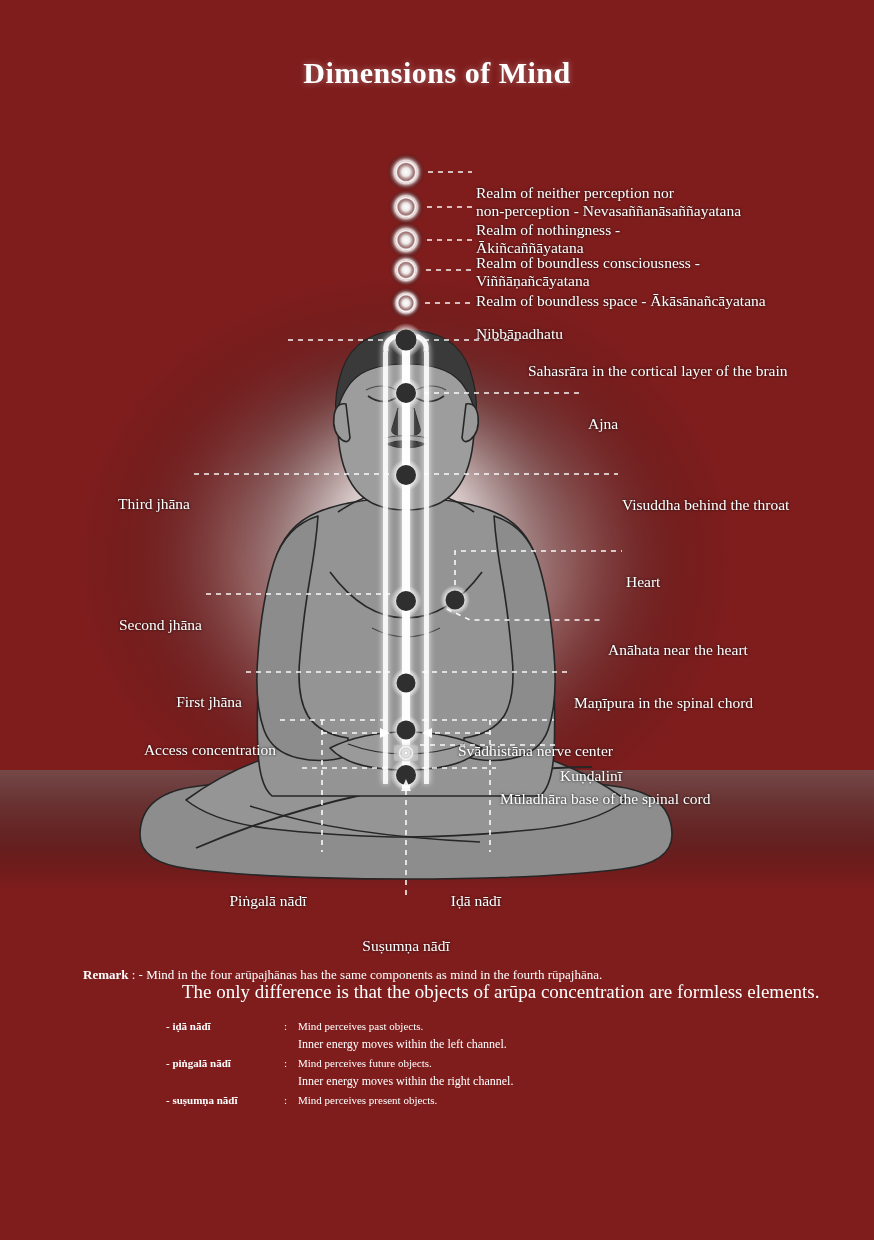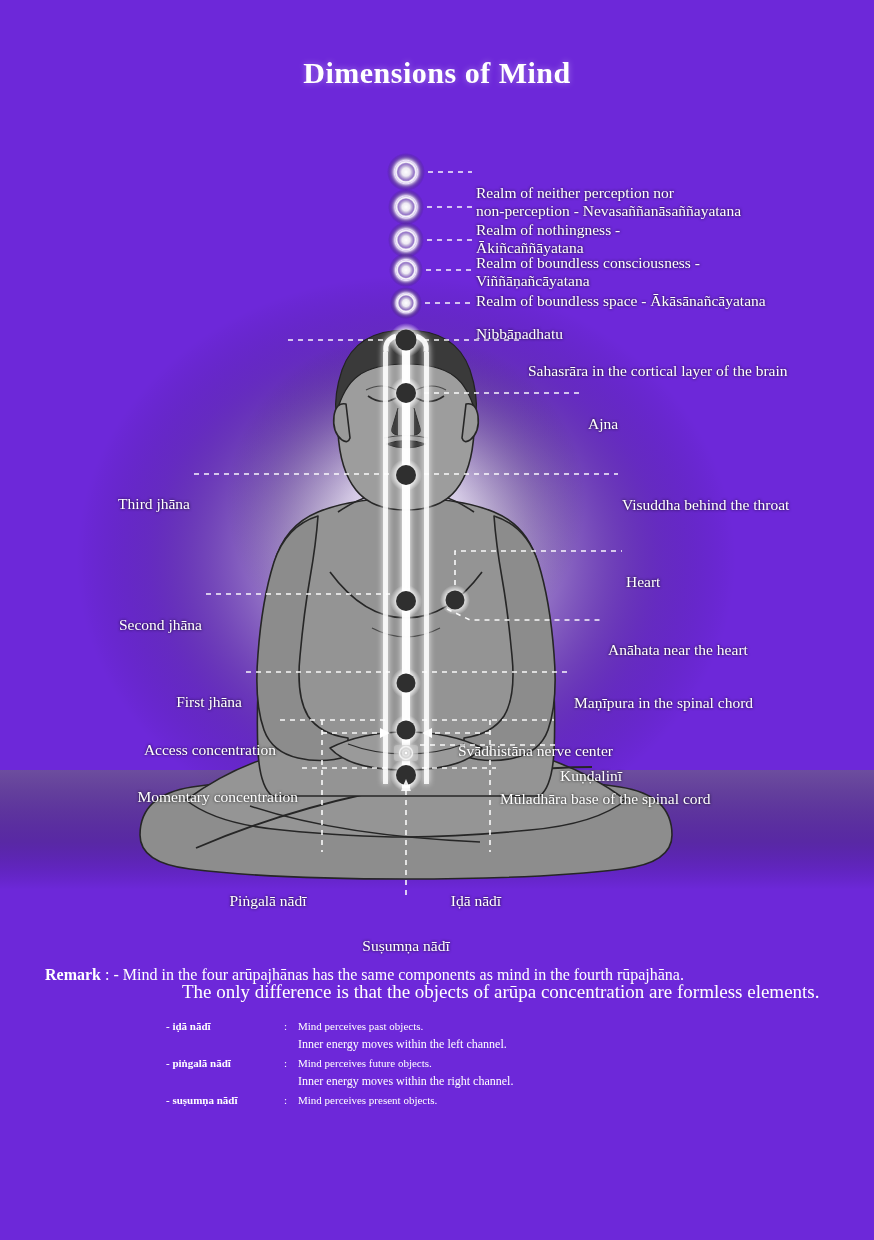--- a/index.html
+++ b/index.html
@@ -11,21 +11,21 @@
     width: 874px; height: 1240px;
     overflow: hidden;
     font-family: "Liberation Serif", "DejaVu Serif", serif;
     color: #ffffff;
     position: relative;
   }
   #stage {
     position: relative;
     width: 874px;
     height: 1240px;
-    background: #6d28d9;
+    background: #7f1d1d;
     overflow: hidden;
   }
 
   
   #title {
     position: absolute;
     top: 56px; left: 0; width: 874px;
     text-align: center;
     font-size: 30px;
     font-weight: bold;
@@ -58,23 +58,24 @@
 
   
   #footer {
     position: absolute;
     left: 0; top: 966px;
     width: 874px;
     color: #fff;
   }
   .remark-row {
     display: block;
-    font-size: 16px;
+    font-size: 13px;
     line-height: 17px;
     padding-left: 45px;
+    margin-left: 38px;
   }
   .remark-row .rk {
     font-weight: bold;
   }
   .remark-cont {
     display: block;
     font-size: 19px;
     line-height: 17px;
     padding-left: 182px;
   }
@@ -345,21 +346,20 @@
   <div class="lbl right" style="left:626px; top:542px; width:248px;">Heart</div>
   <div class="lbl right" style="left:574px; top:663px; width:300px;">Maṇīpura in the spinal chord</div>
   <div class="lbl right" style="left:458px; top:711px; width:416px;">Svādhistāna nerve center</div>
   <div class="lbl right" style="left:560px; top:736px; width:314px;">Kuṇḍalinī</div>
   <div class="lbl right" style="left:500px; top:759px; width:374px;">Mūladhāra base of the spinal cord</div>
 
   <div class="lbl left" style="left:0px; top:464px; width:190px;">Third jhāna</div>
   <div class="lbl left" style="left:0px; top:585px; width:202px;">Second jhāna</div>
   <div class="lbl left" style="left:0px; top:662px; width:242px;">First jhāna</div>
   <div class="lbl left" style="left:0px; top:710px; width:276px;">Access concentration</div>
-  <div class="lbl left" style="left:0px; top:757px; width:298px;">Momentary concentration</div>
 
   <div class="lbl center" style="left:206px; top:861px; width:124px;">Piṅgalā nādī</div>
   <div class="lbl center" style="left:414px; top:861px; width:124px;">Iḍā nādī</div>
   <div class="lbl center" style="left:330px; top:906px; width:152px;">Suṣumṇa nādī</div>
 
   <div id="footer">
     <span class="remark-row"><span class="rk">Remark</span><span> : - </span><span>Mind in the four arūpajhānas has the same components as mind in the fourth rūpajhāna.</span></span>
     <span class="remark-cont">The only difference is that the objects of arūpa concentration are formless elements.</span>
 
     <div id="nadi-list">

